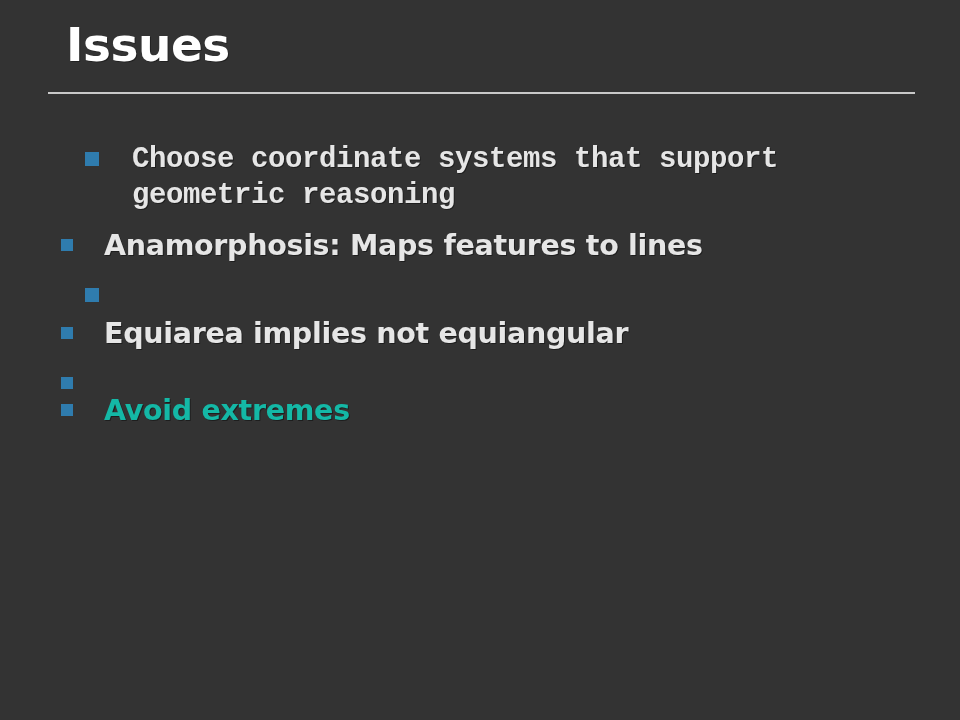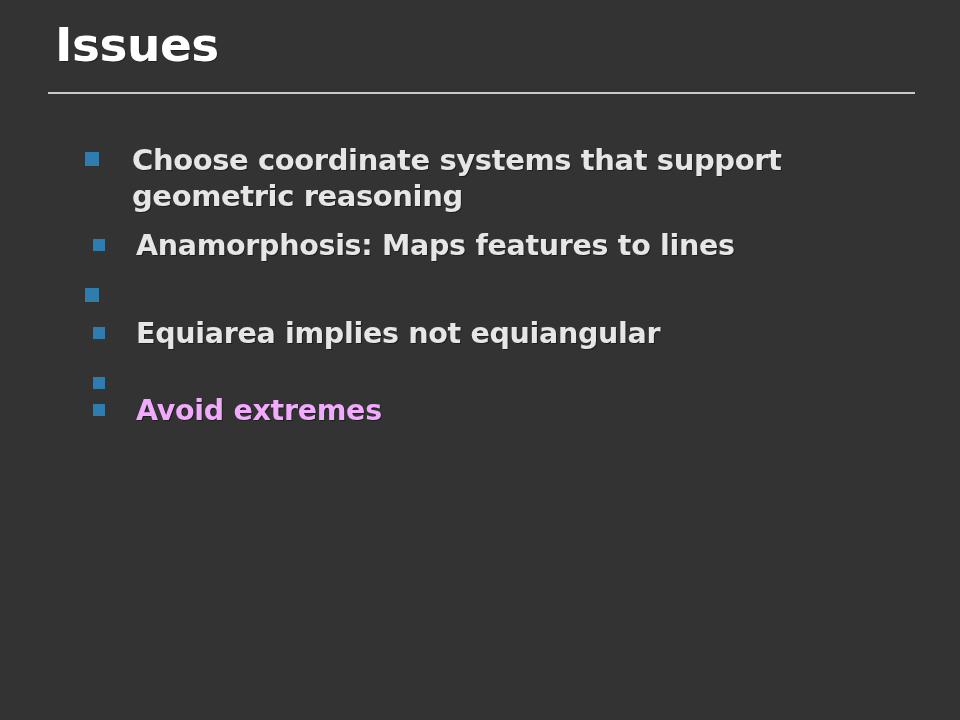--- a/index.html
+++ b/index.html
@@ -25,21 +25,21 @@
   
   #title-block {
     position: absolute;
     left: 0;
     top: 0;
     width: 960px;
   }
 
   #page-title {
     position: absolute;
-    left: 55px;
+    left: 66px;
     top: 17px;
     margin: 0;
     font-family: "DejaVu Sans", sans-serif;
     font-size: 47px;
     font-weight: bold;
     letter-spacing: -0.5px;
     color: #ffffff;
     line-height: 1.18;
     text-shadow: 1px 1px 0 rgba(0,0,0,0.35);
     white-space: nowrap;
@@ -68,21 +68,21 @@
     align-items: flex-start;
     box-sizing: border-box;
   }
 
   .bullet-row.level-1 {
     padding-left: 85px;
     margin-bottom: 4px;
   }
 
   .bullet-row.level-2 {
-    padding-left: 93px;
+    padding-left: 61px;
     margin-bottom: 4px;
   }
 
   .bullet-marker {
     flex: 0 0 auto;
     display: block;
     background: #2f7cae;
   }
 
   .level-1 .bullet-marker {
@@ -105,20 +105,21 @@
     font-weight: bold;
     color: #e6e6e6;
     text-shadow: 1px 1px 0 rgba(0,0,0,0.40);
   }
 
   .level-1 .bullet-text {
     font-size: 29px;
     line-height: 36px;
     letter-spacing: -0.4px;
     max-width: 690px;
+    font-family: Liberation Mono, monospace;
   }
 
   .level-2 .bullet-text {
     font-size: 28.5px;
     line-height: 36px;
     letter-spacing: -0.3px;
     max-width: 650px;
   }
   .bullet-row.gap-top-sm {
     margin-top: 14px;
@@ -155,18 +156,18 @@
       <span class="bullet-text" style="color: rgb(230, 230, 230);">Equiarea implies not equiangular</span>
     </div>
 
 
     <div class="bullet-row level-2 gap-top-sm">
       <span class="bullet-marker" style="background: rgb(47, 124, 174);"></span>
     </div>
 
     <div class="bullet-row level-2">
       <span class="bullet-marker" style="background: rgb(47, 124, 174);"></span>
-      <span class="bullet-text" style="color: #f0abfc;">Avoid extremes</span>
+      <span class="bullet-text" style="color: #14b8a6;">Avoid extremes</span>
     </div>
 
   </div>
 
 </div>
 
 </body></html>

